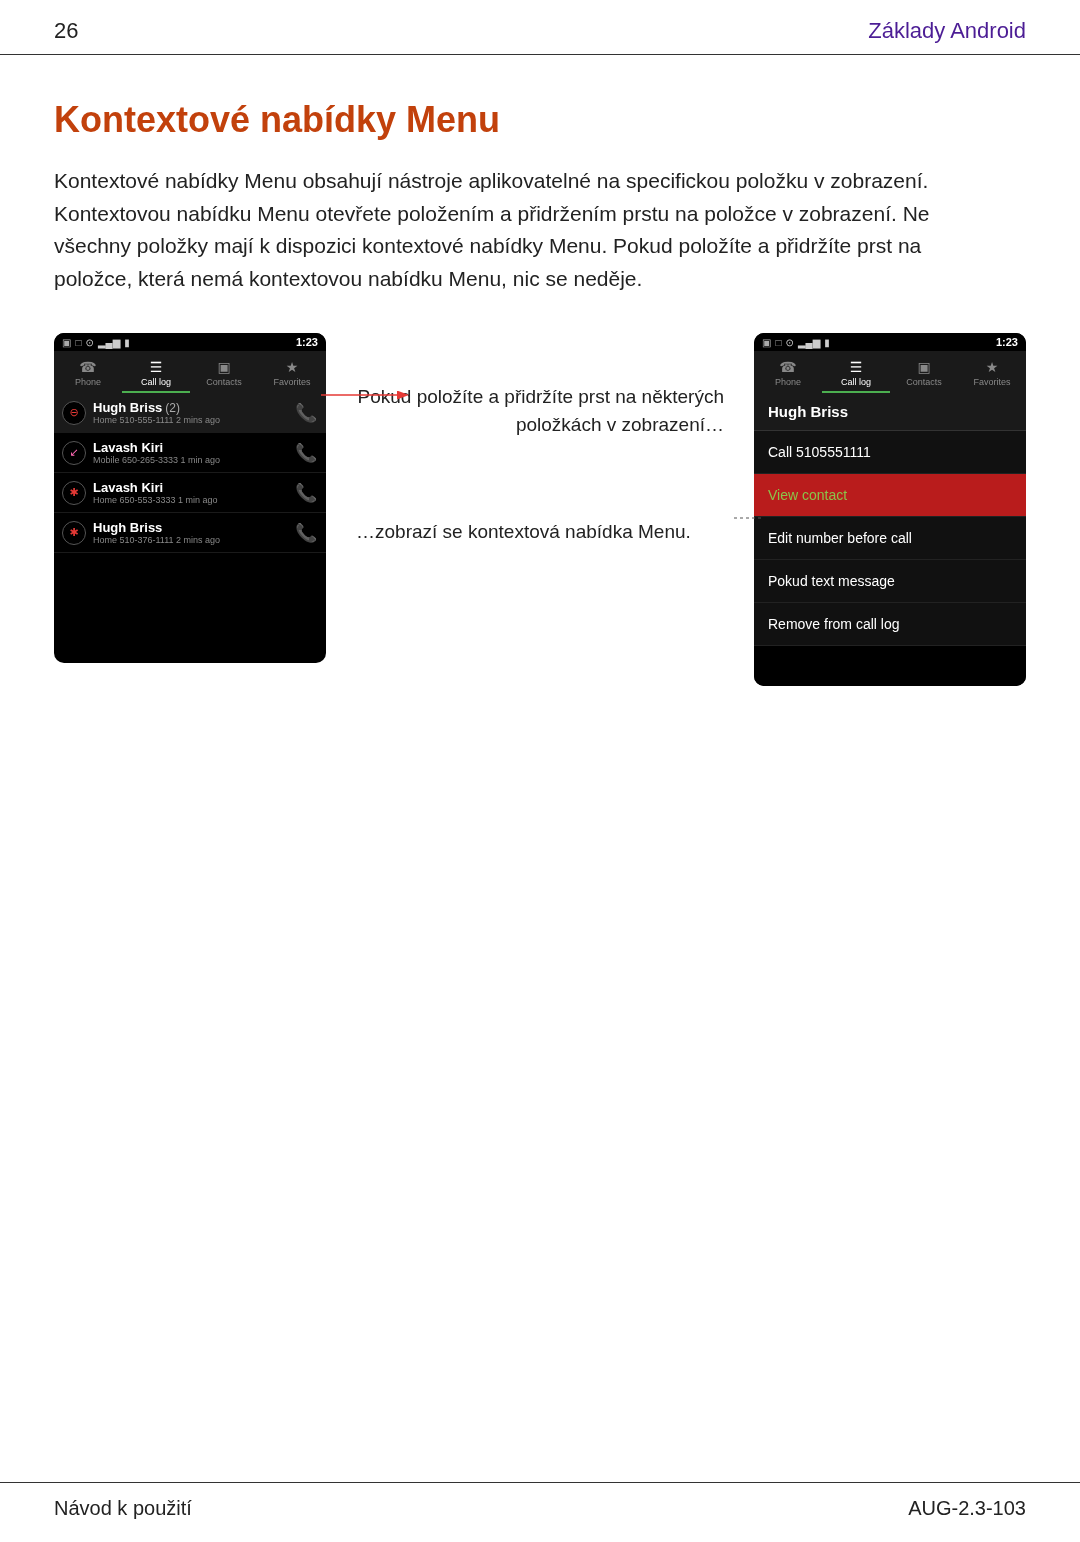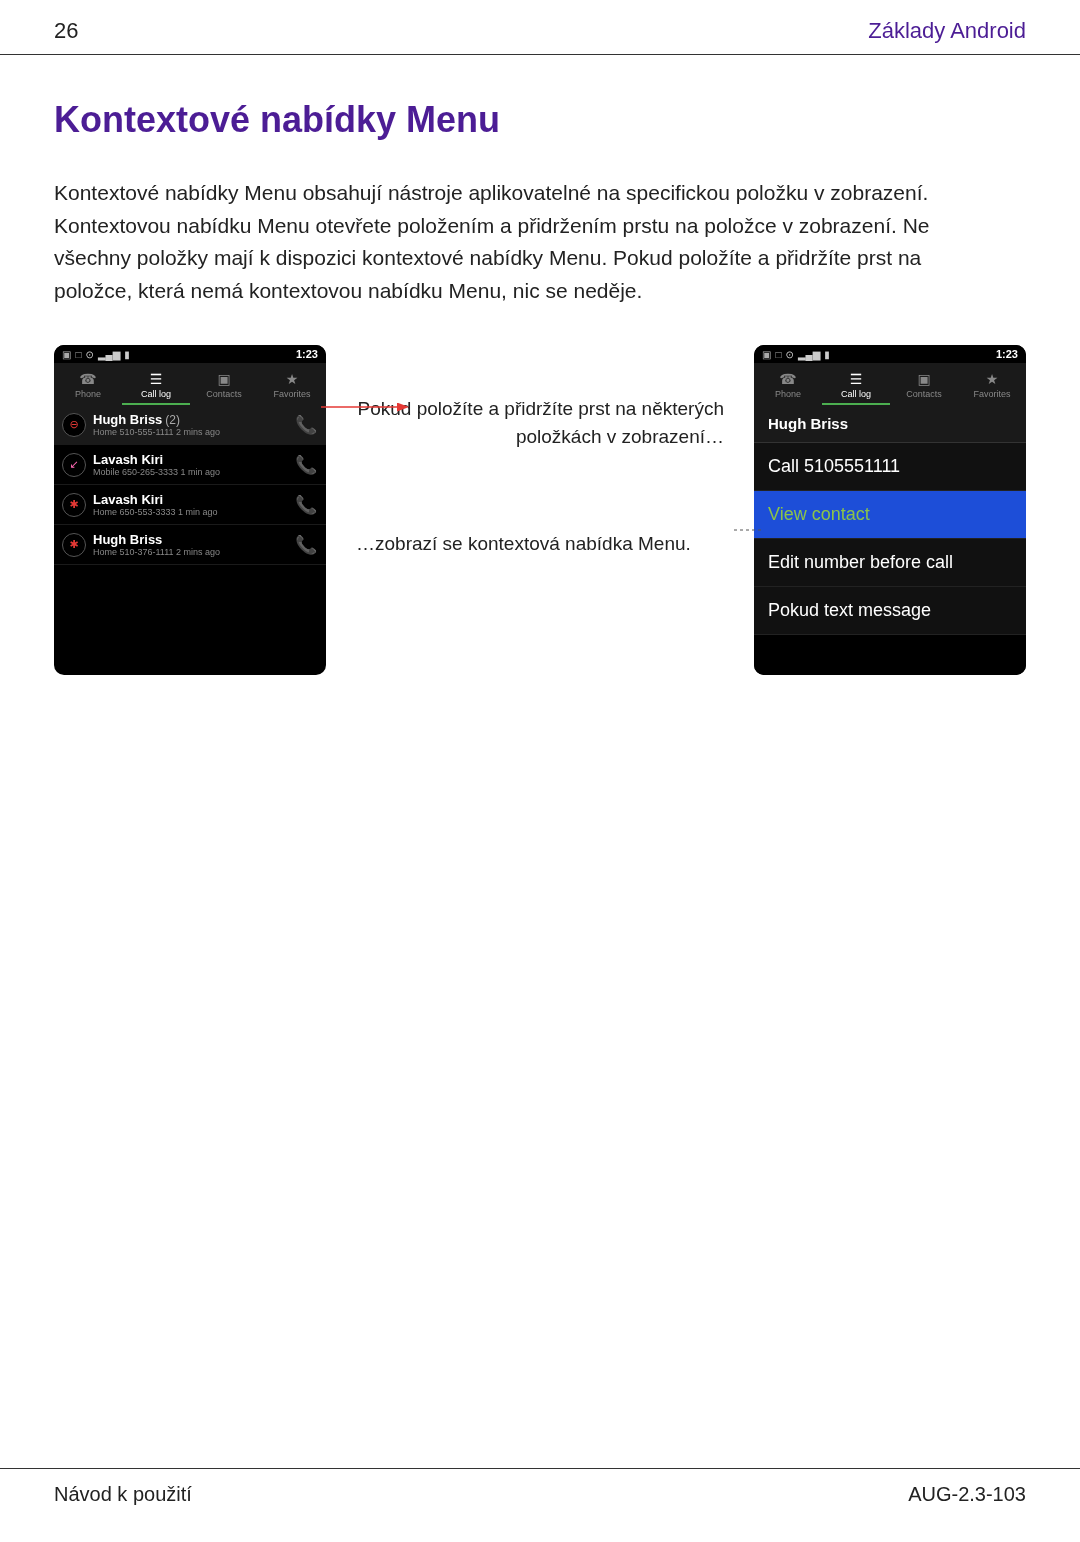--- a/index.html
+++ b/index.html
@@ -30,22 +30,22 @@
     }
 
     
     .main-content {
       padding: 44px 54px 40px 54px;
     }
 
     .section-title {
       font-size: 36px;
       font-weight: bold;
-      color: #4c1d95;
-      margin-bottom: 36px;
+      color: #c2410c;
+      margin-bottom: 24px;
     }
 
     .section-body {
       font-size: 21px;
       line-height: 1.55;
       color: #222;
       max-width: 920px;
       margin-bottom: 38px;
     }
 
@@ -192,33 +192,33 @@
     .context-menu-header {
       background: #1a1a1a;
       padding: 10px 14px;
       font-size: 15px;
       font-weight: bold;
       color: #fff;
       border-bottom: 1px solid #333;
     }
     .context-menu-item {
       padding: 13px 14px;
-      font-size: 18px;
+      font-size: 14px;
       color: #fff;
       border-bottom: 1px solid #222;
     }
     .context-menu-item.highlighted {
-      background: #1d4ed8;
+      background: #b91c1c;
       color: #8bc34a;
     }
 
     
     .page-footer {
       position: absolute;
-      bottom: 36px;
+      bottom: 22px;
       left: 0;
       right: 0;
       display: flex;
       justify-content: space-between;
       padding: 0 54px;
       border-top: 1px solid #333;
       padding-top: 14px;
     }
     .footer-left {
       font-size: 20px;
@@ -385,20 +385,21 @@
           <span>Favorites</span>
         </div>
       </div>
 
       <div class="context-menu">
         <div class="context-menu-header">Hugh Briss</div>
         <div class="context-menu-item">Call 5105551111</div>
         <div class="context-menu-item highlighted">View contact</div>
         <div class="context-menu-item">Edit number before call</div>
         <div class="context-menu-item">Pokud text message</div>
+        <div class="context-menu-item">Remove from call log</div>
       </div>
 
       <div style="height:40px;background:#000;"></div>
     </div>
 
   </div>
 </div>
 
 <div class="page-footer">
   <span class="footer-left">Návod k použití</span>

